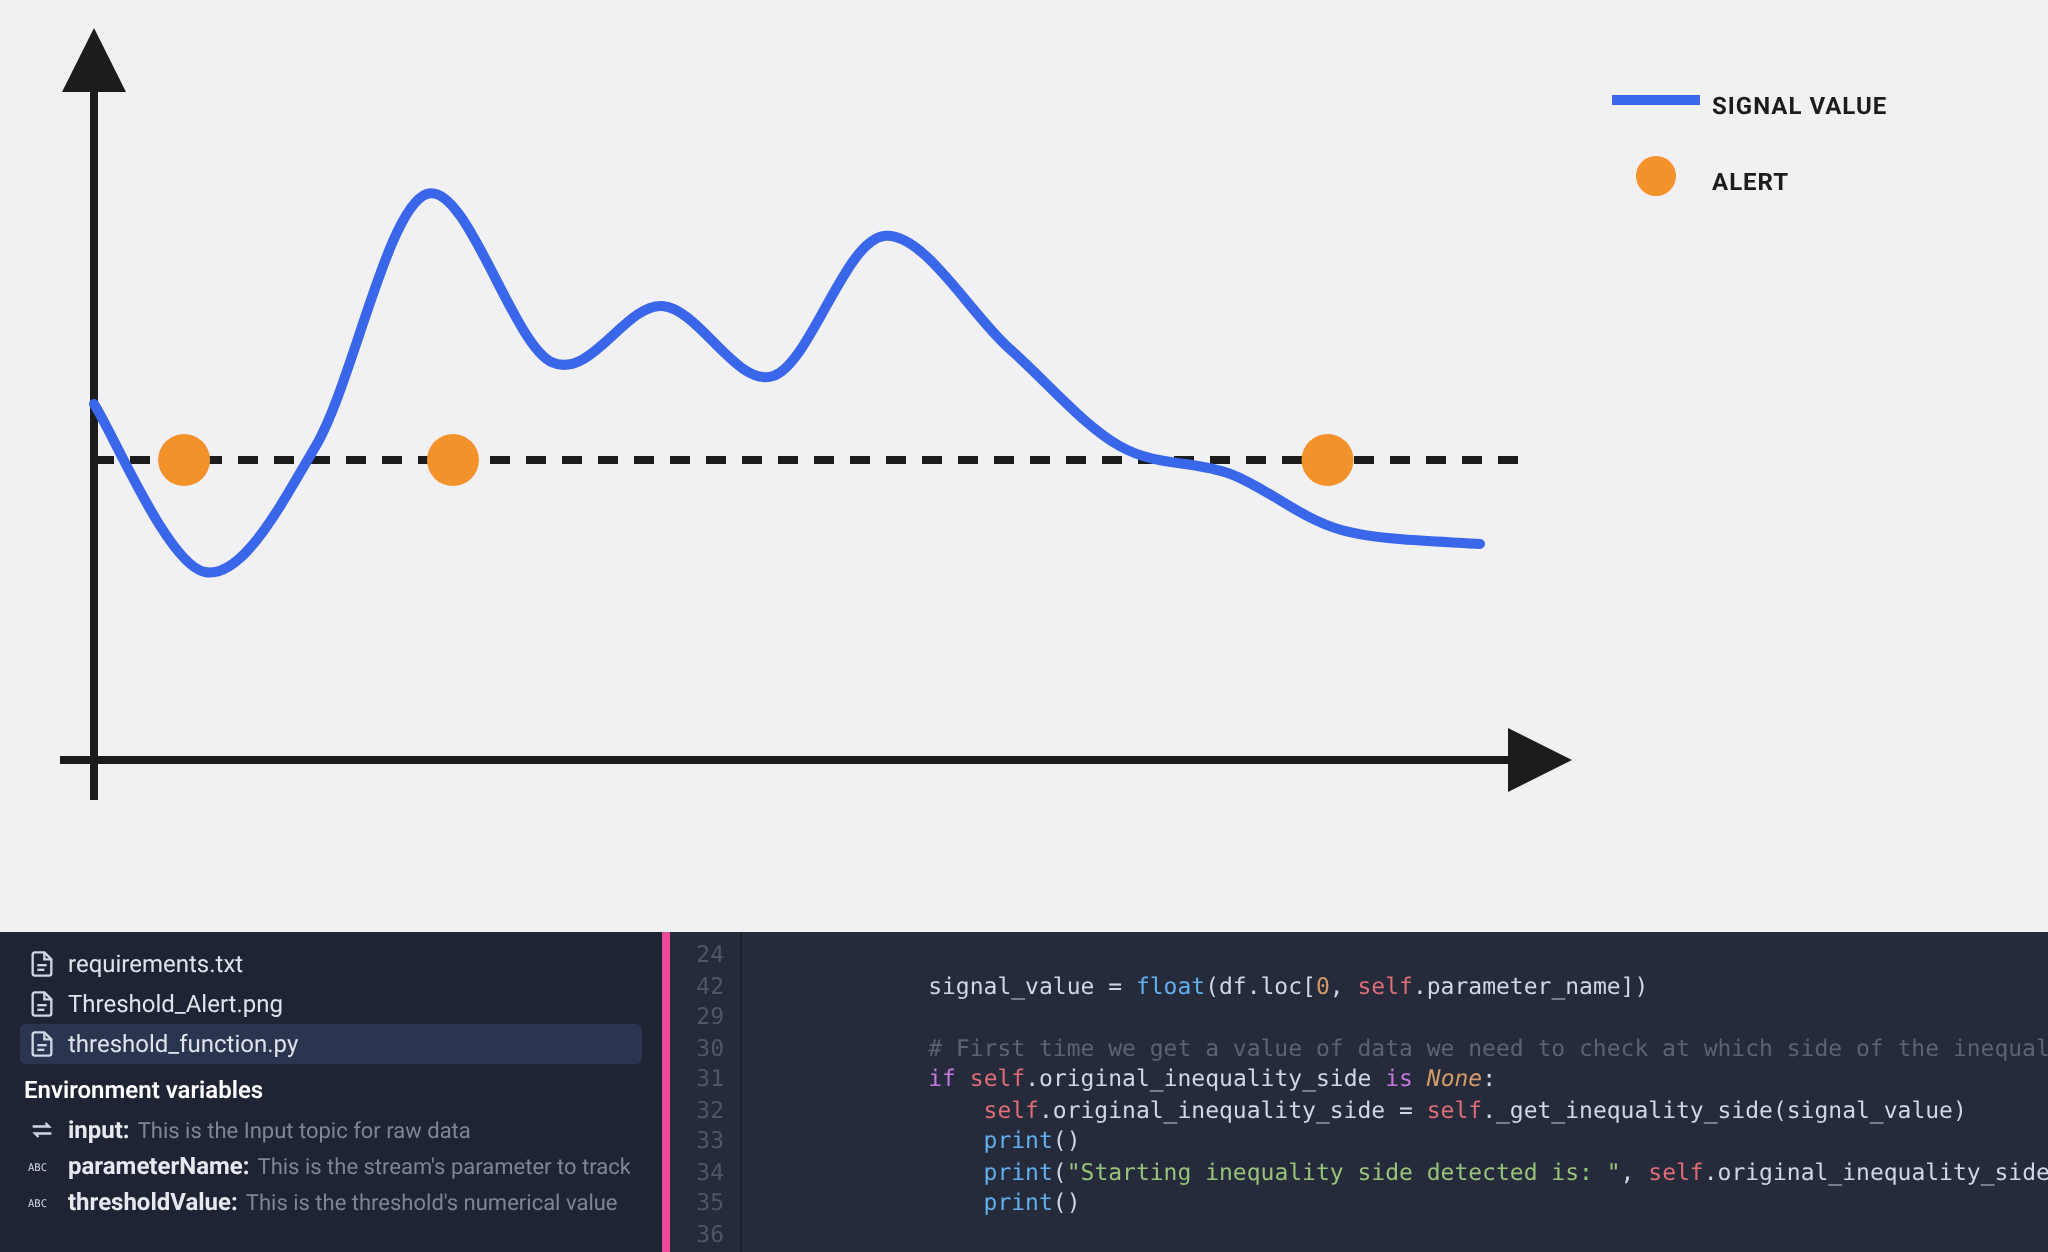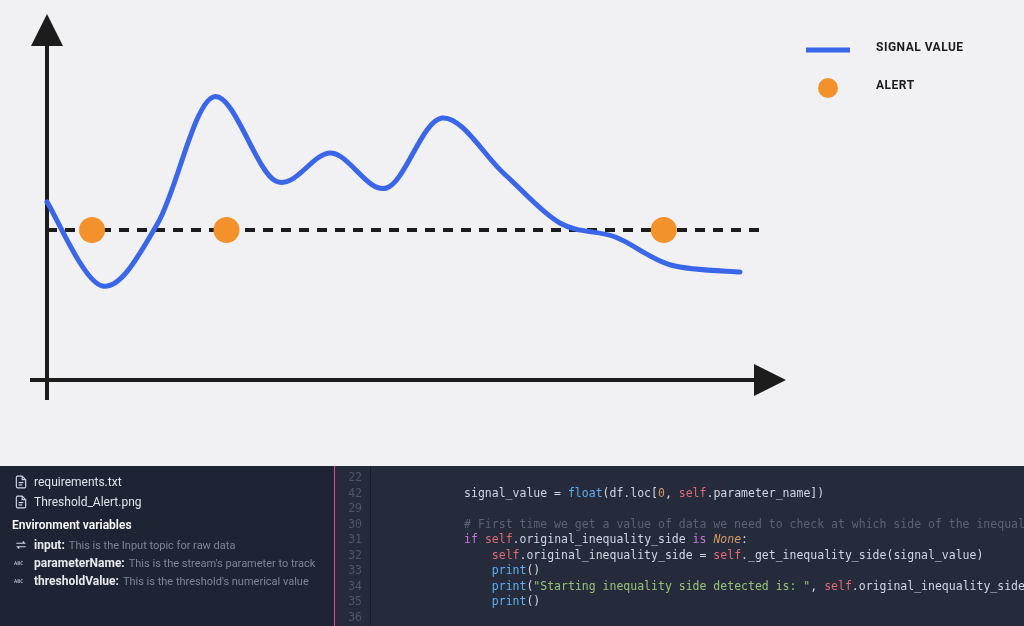--- a/index.html
+++ b/index.html
@@ -1,24 +1,24 @@
 <!DOCTYPE html>
 <html><head>
 <meta charset="utf-8">
 <style>
   * { margin: 0; padding: 0; box-sizing: border-box; }
   html, body { width: 1024px; height: 626px; font-family: -apple-system, BlinkMacSystemFont, "Segoe UI", Roboto, sans-serif; overflow: hidden; background: #fff; }
   .top-panel { width: 1024px; height: 466px; background: #f1f1f4; position: relative; }
   .chart-area { position: absolute; left: 0; top: 0; width: 790px; height: 430px; }
   .legend { position: absolute; right: 18px; top: 40px; width: 200px; }
-  .legend-row { display: flex; align-items: flex-start; margin-bottom: 18px; gap: 20px; }
+  .legend-row { display: flex; align-items: flex-end; margin-bottom: 18px; }
   .legend-swatch { width: 44px; height: 20px; display: flex; align-items: center; justify-content: center; margin-right: 6px; }
   .legend-label { font-size: 12px; font-weight: 700; letter-spacing: 0.5px; color: #1c1c1c; }
   .bottom-panel { display: flex; width: 1024px; height: 160px; background: #1e2433; color: #cfd6e4; font-size: 12px; }
-  .sidebar { width: 335px; padding: 6px 10px; background: #1e2433; border-right: 1px solid #ec4899; }
+  .sidebar { width: 335px; padding: 6px 10px; background: #1e2433; border-right: 4px solid #ec4899; }
   .file-row { display: flex; align-items: center; padding: 3px 4px; border-radius: 3px; }
   .file-row.selected { background: #2c3550; }
   .file-icon { width: 14px; height: 14px; margin-right: 6px; flex-shrink: 0; }
   .file-name { font-size: 12px; color: #dfe3ec; }
   .env-header { font-size: 12px; color: #ffffff; font-weight: 600; margin: 6px 0 4px 2px; }
   .env-row { display: flex; align-items: center; padding: 2px 4px; }
   .env-icon { width: 14px; height: 14px; margin-right: 6px; flex-shrink: 0; }
   .env-name { color: #e7e9ef; font-weight: 700; font-size: 12px; }
   .env-desc { color: #7d8699; font-size: 11px; margin-left: 4px; white-space: nowrap; overflow: hidden; text-overflow: ellipsis; }
   .editor { flex: 1; display: flex; background: #252b3b; font-family: "Menlo", "Consolas", monospace; font-size: 11.5px; line-height: 1.35; overflow: hidden; }
@@ -91,20 +91,29 @@
         </div>
         <div class="file-row">
           <svg class="file-icon" viewBox="0 0 24 24" fill="none" stroke="#cfd6e4" stroke-width="2">
             <path d="M14 2H6a2 2 0 0 0-2 2v16a2 2 0 0 0 2 2h12a2 2 0 0 0 2-2V8z"></path>
             <polyline points="14 2 14 8 20 8"></polyline>
             <line x1="8" y1="13" x2="16" y2="13"></line>
             <line x1="8" y1="17" x2="14" y2="17"></line>
           </svg>
           <span class="file-name">Threshold_Alert.png</span>
         </div>
+        <div class="file-row selected">
+          <svg class="file-icon" viewBox="0 0 24 24" fill="none" stroke="#cfd6e4" stroke-width="2">
+            <path d="M14 2H6a2 2 0 0 0-2 2v16a2 2 0 0 0 2 2h12a2 2 0 0 0 2-2V8z"></path>
+            <polyline points="14 2 14 8 20 8"></polyline>
+            <line x1="8" y1="13" x2="16" y2="13"></line>
+            <line x1="8" y1="17" x2="14" y2="17"></line>
+          </svg>
+          <span class="file-name">threshold_function.py</span>
+        </div>
       </div>
     <div class="env-header">Environment variables</div>
     <div id="env-list">
         <div class="env-row">
           <svg class="env-icon" viewBox="0 0 24 24" fill="none" stroke="#cfd6e4" stroke-width="2">
             <path d="M4 9h14l-3-3M20 15H6l3 3"></path>
           </svg>
           <span class="env-name">input:</span>
           <span class="env-desc">This is the Input topic for raw data</span>
         </div>
@@ -119,21 +128,21 @@
           <svg class="env-icon" viewBox="0 0 24 18">
             <text x="0" y="13" font-size="9" fill="#cfd6e4" font-family="monospace">ABC</text>
           </svg>
           <span class="env-name">thresholdValue:</span>
           <span class="env-desc">This is the threshold's numerical value</span>
         </div>
       </div>
   </div>
   <div class="editor">
     <div class="gutter" id="gutter">
-        <div>22</div>
+        <div>24</div>
         <div>42</div>
         <div>29</div>
         <div>30</div>
         <div>31</div>
         <div>32</div>
         <div>33</div>
         <div>34</div>
         <div>35</div>
         <div>36</div>
         <div>37</div>

